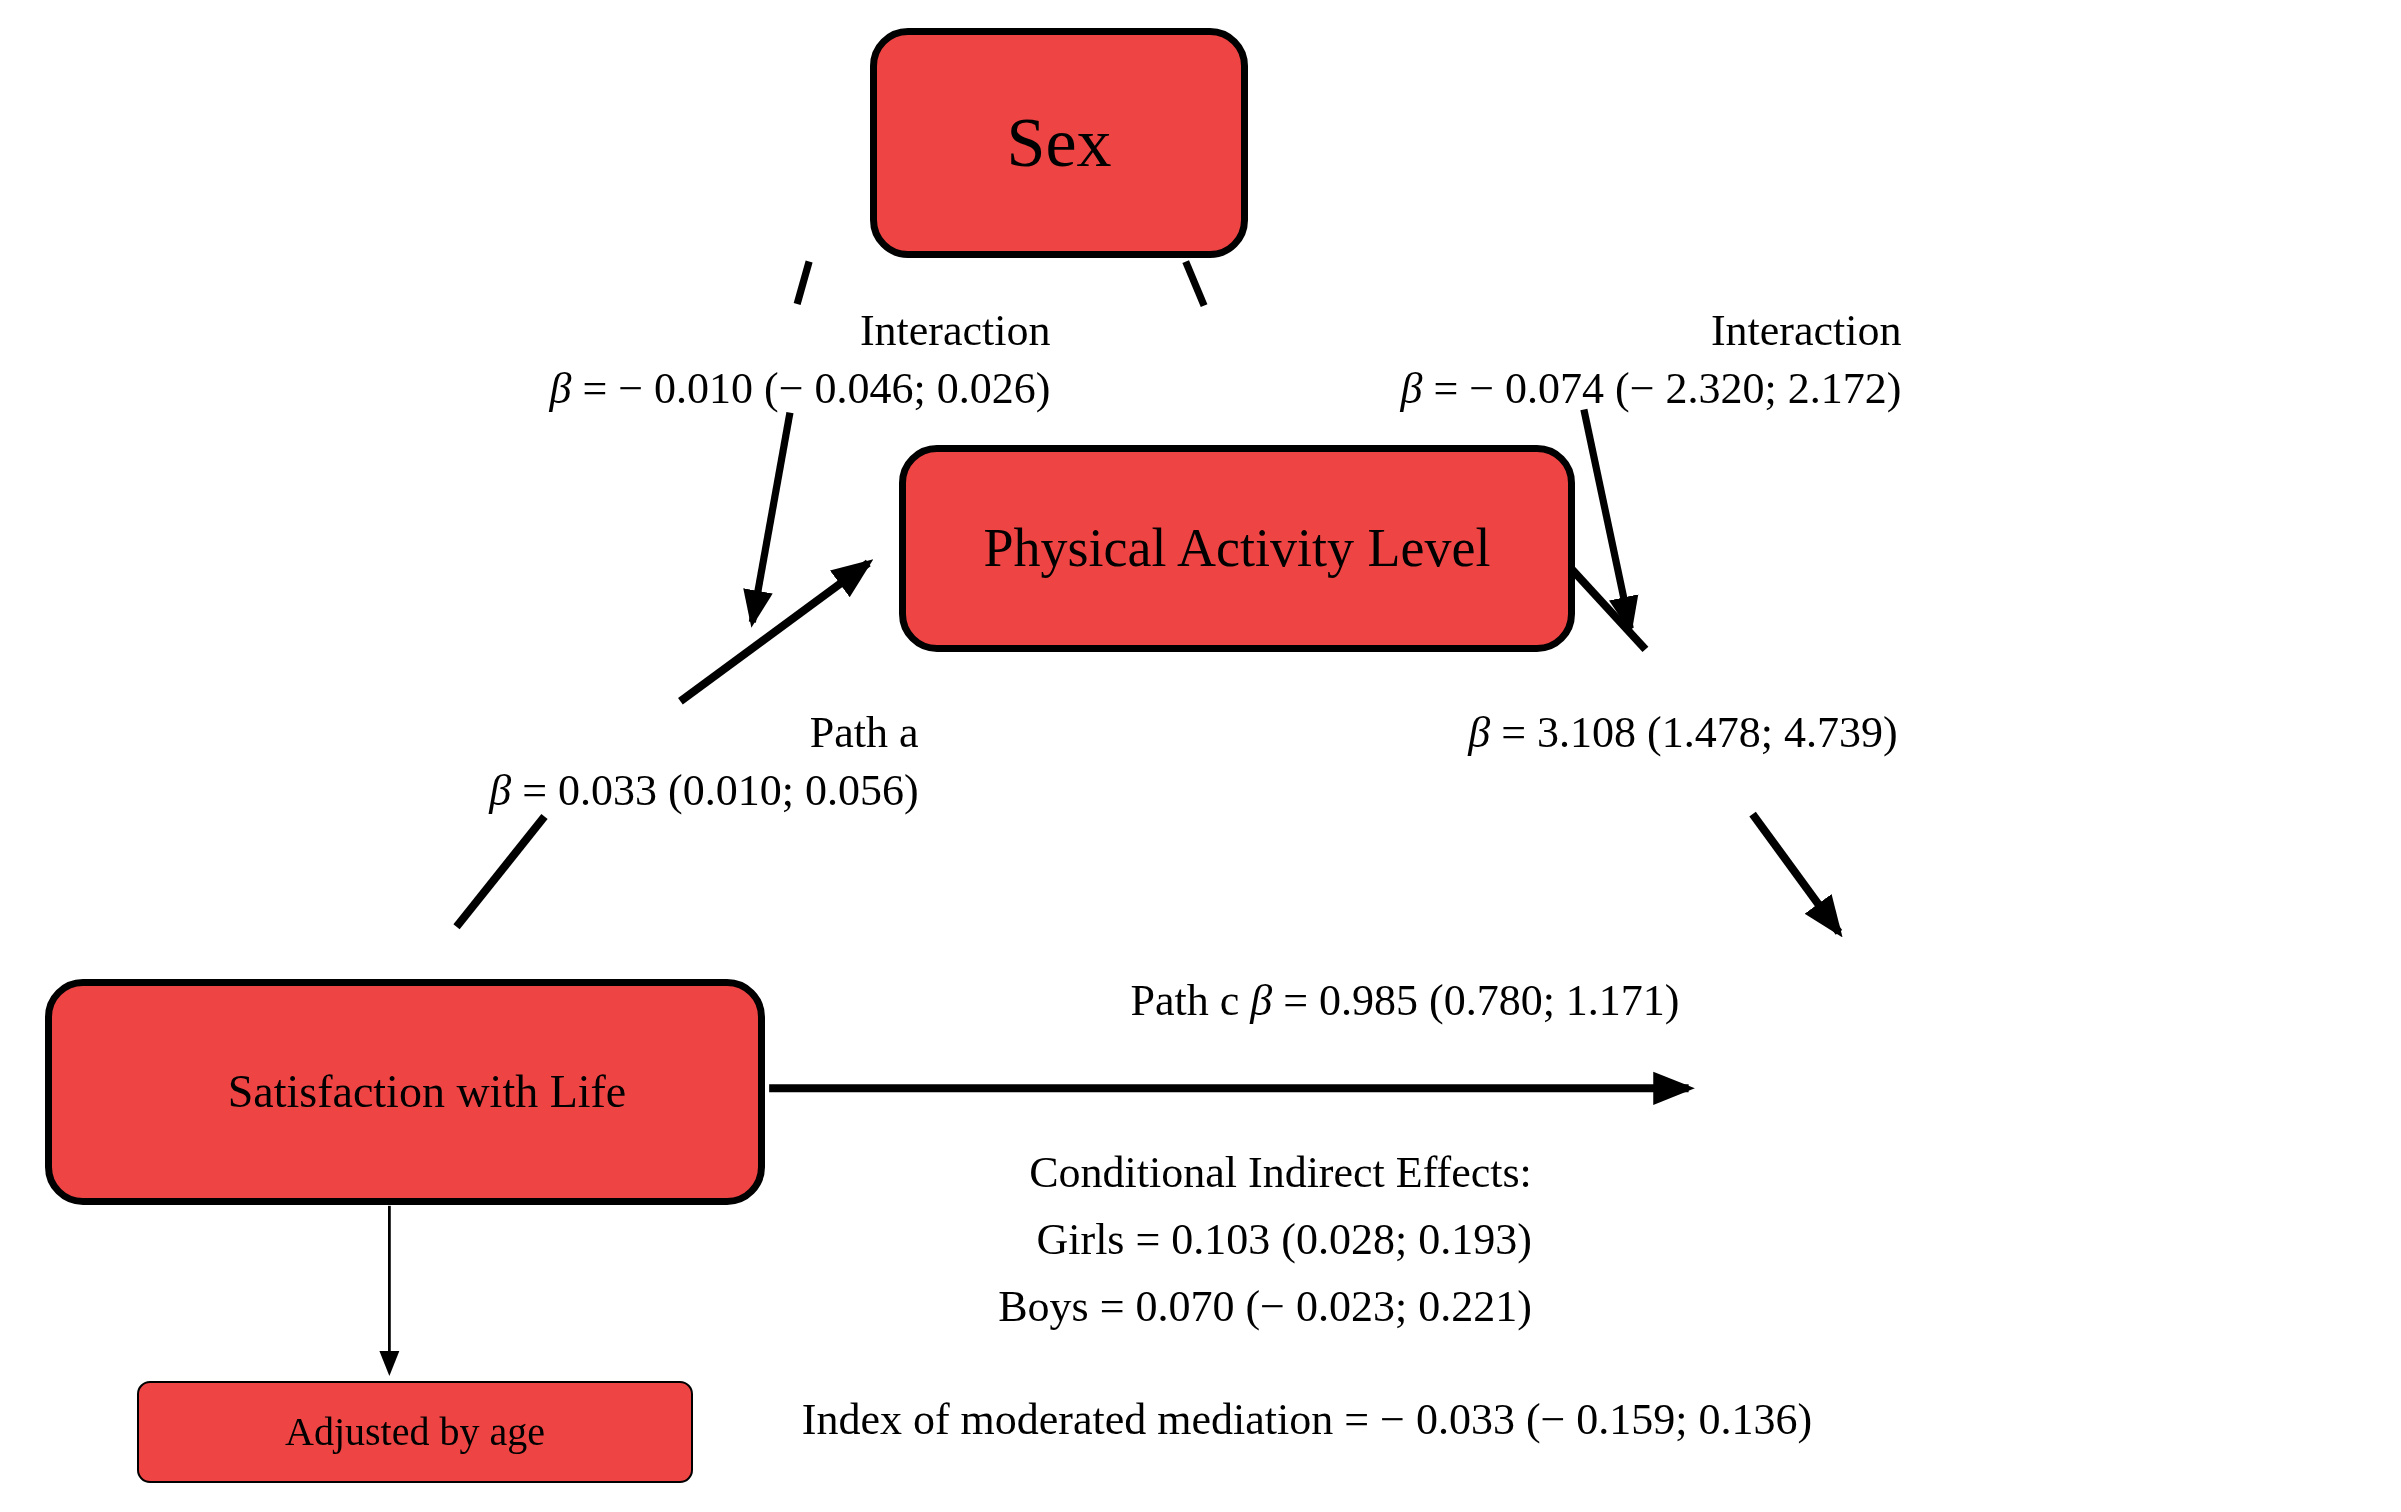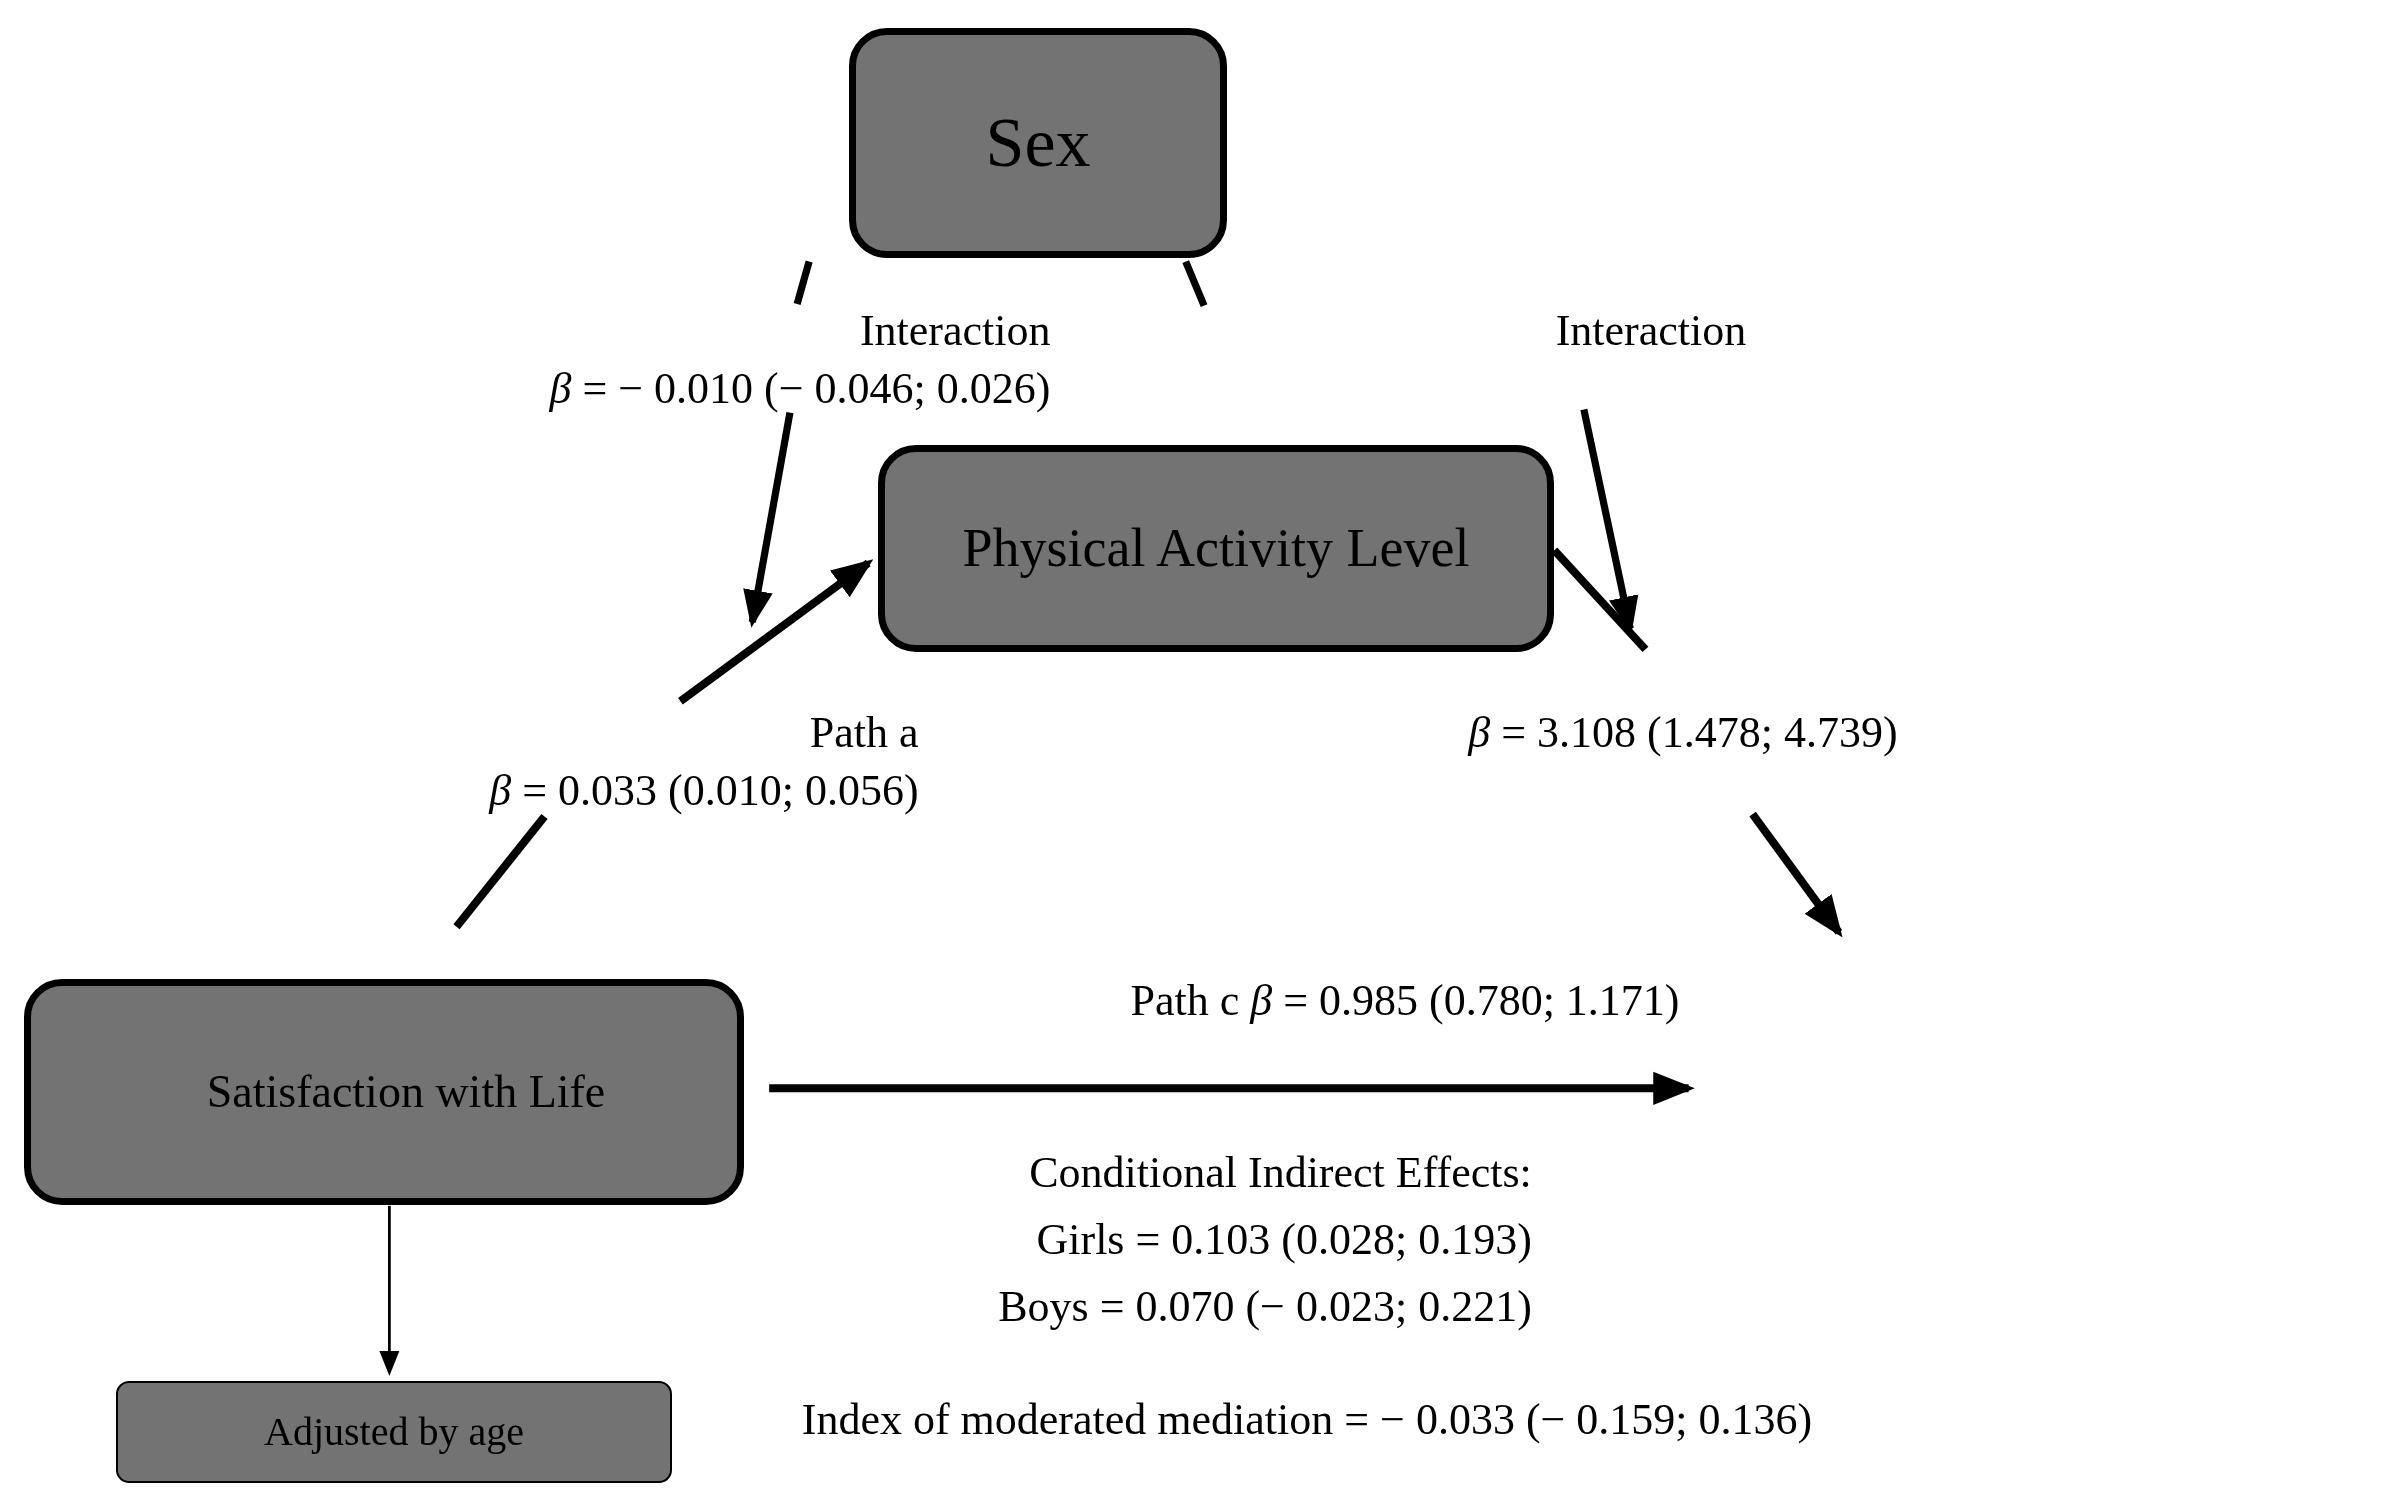--- a/index.html
+++ b/index.html
@@ -20,27 +20,28 @@
     position: absolute;
     left: 0; top: 0;
     width: 2401px; height: 1513px;
     z-index: 1;
   }
   .node {
     position: absolute;
     box-sizing: border-box;
     border: 7.2px solid #000000;
     border-radius: 38px;
-    background: #737373;
+    background: #ef4444;
     display: flex;
     align-items: center;
     justify-content: center;
     text-align: center;
     z-index: 2;
     line-height: 1.25;
+    margin-left: 21px;
   }
   .node-sex      { left: 849px; top: 28px;   width: 378px; height: 230px; font-size: 70px; }
   .node-pal      { left: 878px; top: 445px;  width: 676px; height: 207px; font-size: 54px; }
   .node-swl      { left: 24px;   top: 979px; width: 720px; height: 226px; font-size: 46px; padding-left: 44px; }
   .node-hrqol    { left: 1710px; top: 970px; width: 606px; height: 232px; font-size: 46px; padding: 0 19px; }
   .node-age      { left: 116px;  top: 1381px; width: 556px; height: 102px; font-size: 40px;
                    border-width: 2.4px; border-radius: 13px; }
   .tblock {
     position: absolute;
     transform: translateX(-50%);
@@ -103,20 +104,21 @@
     <span>Adjusted by age</span>
   </div>
 
   <div class="tblock" style="left:800px; top:302px;">
     <div>Interaction</div>
     <div><i>β</i><span> = − 0.010 (− 0.046; 0.026)</span></div>
   </div>
 
   <div class="tblock" style="left:1651px; top:302px;">
     <div>Interaction</div>
+    <div><i>β</i><span> = − 0.074 (− 2.320; 2.172)</span></div>
   </div>
 
   <div class="tblock" style="left:704px; top:704px;">
     <div>Path a</div>
     <div><i>β</i><span> = 0.033 (0.010; 0.056)</span></div>
   </div>
 
   <div class="tblock" style="left:1683px; top:704px;">
     <div><i>β</i><span> = 3.108 (1.478; 4.739)</span></div>
   </div>

